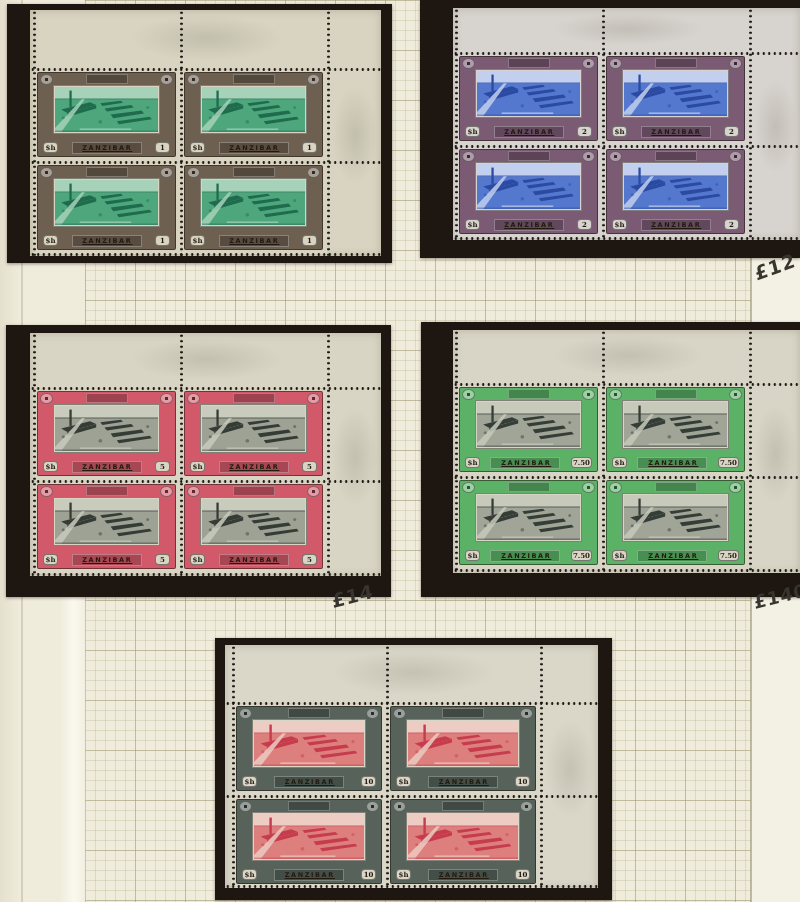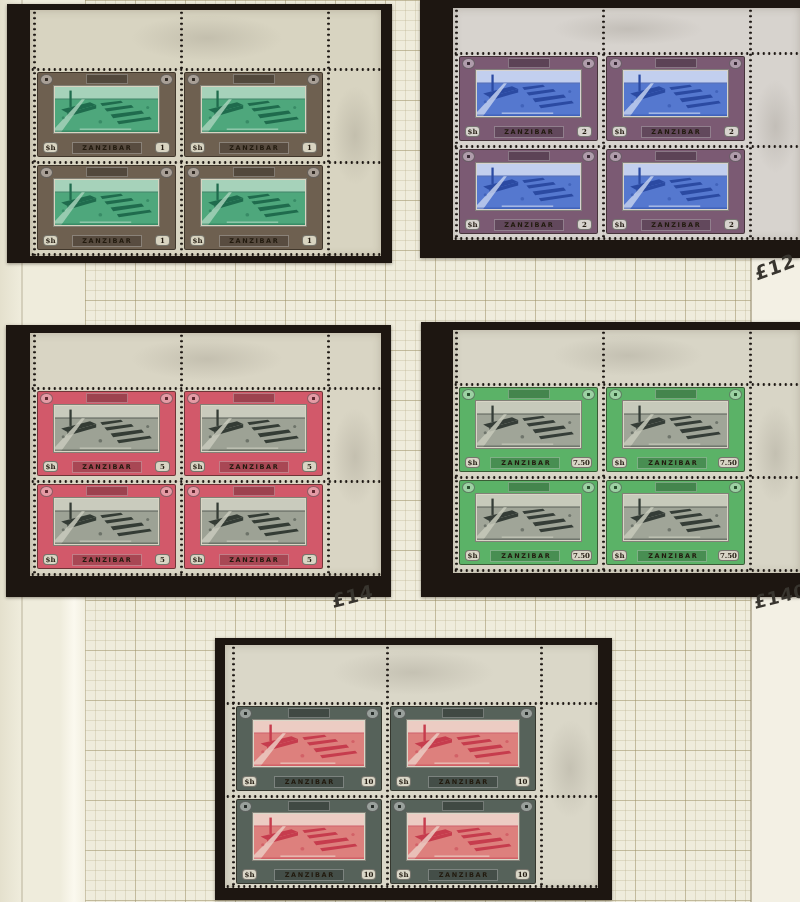--- a/index.html
+++ b/index.html
@@ -26,21 +26,21 @@
     background:radial-gradient(circle, rgba(0,0,0,.55) 1.4px, rgba(255,255,255,.40) 1.8px);
     border:1px solid rgba(0,0,0,.40);}
   .corner.tl{left:2px;} .corner.tr{right:2px;}
   .vpanel{position:absolute;left:15px;right:15px;top:12px;bottom:22px;padding:1px;border:1px solid rgba(0,0,0,.40);}
   .vpanel svg{display:block;width:100%;height:100%;}
   .brow{position:absolute;left:5px;right:5px;bottom:2px;height:13px;display:flex;align-items:center;justify-content:space-between;}
   .cur,.val{min-width:15px;height:11px;padding:0 1px;box-sizing:border-box;border:1px solid rgba(0,0,0,.45);border-radius:4px;
     display:flex;align-items:center;justify-content:center;font:bold 7px "DejaVu Serif",serif;color:#241c12;}
   .name{width:68px;height:10px;background:rgba(0,0,0,.20);border:1px solid rgba(255,255,255,.30);
     display:flex;align-items:center;justify-content:center;font:bold 6.5px "DejaVu Sans",sans-serif;
-    letter-spacing:1.6px;color:#221a0e;text-indent:1.6px;}
+    letter-spacing:1.6px;color:#221a0e;text-indent:1.6px;text-decoration:underline;}
   .perf{position:absolute;}
   .perf-h{height:3px;background-image:radial-gradient(circle, #1a1410 1.05px, transparent 1.45px);background-size:5.5px 3px;}
   .perf-v{width:3px;background-image:radial-gradient(circle, #1a1410 1.05px, transparent 1.45px);background-size:3px 5.5px;}
   .annotation{position:absolute;font-family:"DejaVu Sans",sans-serif;font-weight:600;color:#38352f;
     letter-spacing:1px;transform-origin:left center;white-space:nowrap;}
 </style>
 </head>
 <body>
 
 <div class="scene" style="background: rgb(239, 236, 220);">

